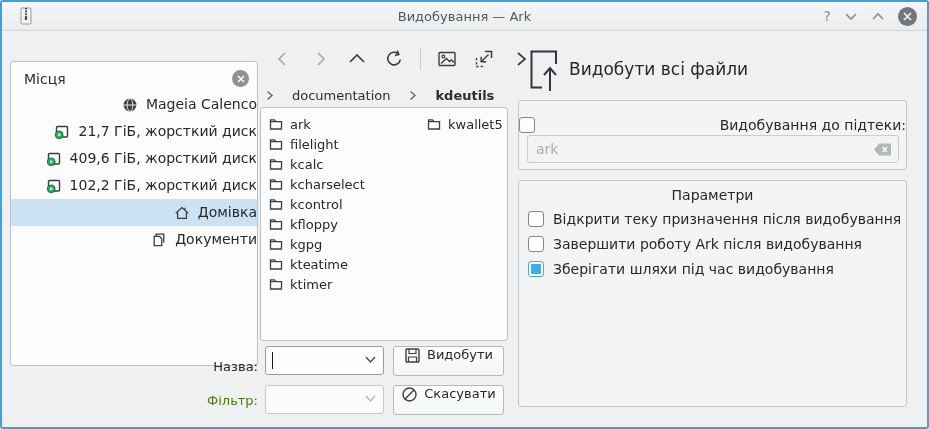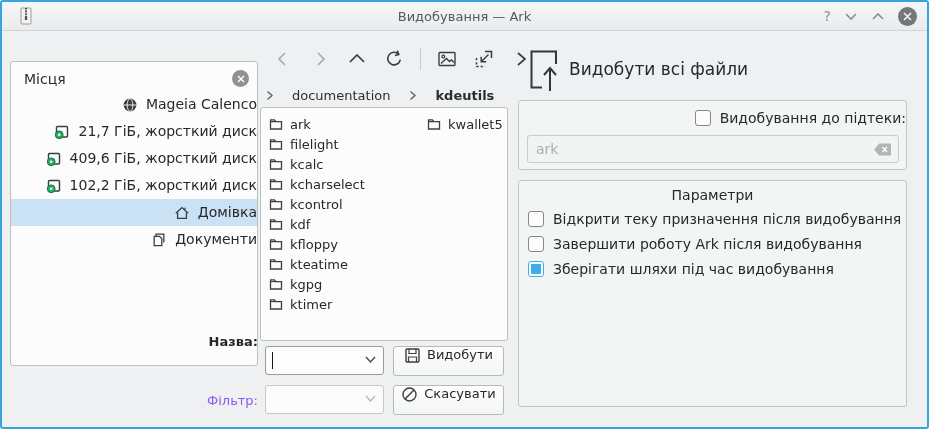--- a/index.html
+++ b/index.html
@@ -41,38 +41,38 @@
   .breadcrumb .seg{color:#2b2e31;}
   .breadcrumb .seg.current{font-weight:bold;}
   
   .files{left:258px;top:105px;width:248px;height:234px;}
   .file-col{position:absolute;top:6px;}
   .file-col.c1{left:8px;}
   .file-col.c2{left:118px;padding-left:48px;}
   .file-item{display:flex;align-items:center;gap:7px;height:20px;font-size:13px;white-space:nowrap;}
   
   .form-label{position:absolute;width:96px;text-align:right;font-size:13px;}
-  .form-label.disabled{color:#8b5cf6;}
+  .form-label.disabled{color:#4d7c0f;}
   .combo{position:absolute;width:119px;height:29px;background:#fdfdfd;border:1px solid #989da0;
     border-radius:3px;box-sizing:border-box;}
   .combo.disabled{border-color:#c6cacc;background:#fbfbfb;}
   .combo .chev{position:absolute;right:6px;top:8px;}
   .combo .caret{position:absolute;left:6px;top:5px;width:1px;height:17px;background:#17191b;}
   .btn{position:absolute;width:111px;height:30px;background:linear-gradient(#fdfdfd,#f4f5f5);
     border:1px solid #b4b9bb;border-radius:3px;display:flex;align-items:flex-start;justify-content:center;
     gap:6px;font-size:13px;color:#26292c;font-family:inherit;box-sizing:border-box;padding:0;}
   
   .heading{position:absolute;left:567px;top:57px;font-size:17px;color:#26292c;}
   .groupbox{position:absolute;left:516px;width:389px;background:#f3f4f4;
     border:1px solid #c2c6c8;border-radius:3px;box-sizing:border-box;}
   .gb1{top:98px;height:70px;}
   .gb2{top:178px;height:227px;}
   .gb-title{text-align:center;font-size:14px;padding-top:6px;color:#26292c;}
   .chk-row{display:flex;align-items:center;gap:9px;font-size:14px;white-space:nowrap;}
-  .chk-row.centered{justify-content:flex-end;margin-top:9px;}
+  .chk-row.centered{justify-content:space-between;margin-top:16px;}
   .gb2 .chk-row{position:absolute;left:9px;}
   .checkbox{width:16px;height:16px;box-sizing:border-box;border:1px solid #83888b;
     border-radius:3px;background:#fdfdfd;flex:0 0 auto;position:relative;}
   .checkbox.checked{border-color:#3daee9;}
   .checkbox.checked::after{content:"";position:absolute;left:2px;top:2px;width:10px;height:10px;
     background:#3daee9;border-radius:1px;}
   .subfolder-input{position:absolute;left:8px;top:34px;width:372px;height:28px;box-sizing:border-box;
     border:1px solid #c9cdcf;border-radius:3px;background:#f2f3f3;color:#abafb1;
     font-size:14px;font-family:inherit;padding:0 30px 0 8px;}
   .clear-icon{position:absolute;left:354px;top:41px;}
@@ -259,63 +259,56 @@
             <path d="M1.5,12 V2.8 H5.4 L6.9,4.6 H12.5 V12 Z" fill="none" stroke="#3c3f42" stroke-width="1.3"></path>
             <path d="M1.5,4.6 H6.9" stroke="#3c3f42" stroke-width="1.1"></path>
           </svg>
         <span>kcontrol</span>
       </div>
       <div class="file-item">
         <svg width="14" height="14" viewBox="0 0 14 14">
             <path d="M1.5,12 V2.8 H5.4 L6.9,4.6 H12.5 V12 Z" fill="none" stroke="#3c3f42" stroke-width="1.3"></path>
             <path d="M1.5,4.6 H6.9" stroke="#3c3f42" stroke-width="1.1"></path>
           </svg>
-        <span>kdf</span>
-      </div>
-      <div class="file-item">
-        <svg width="14" height="14" viewBox="0 0 14 14">
-            <path d="M1.5,12 V2.8 H5.4 L6.9,4.6 H12.5 V12 Z" fill="none" stroke="#3c3f42" stroke-width="1.3"></path>
-            <path d="M1.5,4.6 H6.9" stroke="#3c3f42" stroke-width="1.1"></path>
-          </svg>
         <span>kfloppy</span>
       </div>
       <div class="file-item">
         <svg width="14" height="14" viewBox="0 0 14 14">
             <path d="M1.5,12 V2.8 H5.4 L6.9,4.6 H12.5 V12 Z" fill="none" stroke="#3c3f42" stroke-width="1.3"></path>
             <path d="M1.5,4.6 H6.9" stroke="#3c3f42" stroke-width="1.1"></path>
           </svg>
+        <span>kgpg</span>
+      </div>
+      <div class="file-item">
+        <svg width="14" height="14" viewBox="0 0 14 14">
+            <path d="M1.5,12 V2.8 H5.4 L6.9,4.6 H12.5 V12 Z" fill="none" stroke="#3c3f42" stroke-width="1.3"></path>
+            <path d="M1.5,4.6 H6.9" stroke="#3c3f42" stroke-width="1.1"></path>
+          </svg>
         <span>kteatime</span>
       </div>
       <div class="file-item">
         <svg width="14" height="14" viewBox="0 0 14 14">
             <path d="M1.5,12 V2.8 H5.4 L6.9,4.6 H12.5 V12 Z" fill="none" stroke="#3c3f42" stroke-width="1.3"></path>
             <path d="M1.5,4.6 H6.9" stroke="#3c3f42" stroke-width="1.1"></path>
           </svg>
-        <span>kgpg</span>
-      </div>
-      <div class="file-item">
-        <svg width="14" height="14" viewBox="0 0 14 14">
-            <path d="M1.5,12 V2.8 H5.4 L6.9,4.6 H12.5 V12 Z" fill="none" stroke="#3c3f42" stroke-width="1.3"></path>
-            <path d="M1.5,4.6 H6.9" stroke="#3c3f42" stroke-width="1.1"></path>
-          </svg>
         <span>ktimer</span>
       </div>
     </div>
     <div class="file-col c2">
       <div class="file-item">
         <svg width="14" height="14" viewBox="0 0 14 14">
             <path d="M1.5,12 V2.8 H5.4 L6.9,4.6 H12.5 V12 Z" fill="none" stroke="#3c3f42" stroke-width="1.3"></path>
             <path d="M1.5,4.6 H6.9" stroke="#3c3f42" stroke-width="1.1"></path>
           </svg>
         <span>kwallet5</span>
       </div>
     </div>
   </div>
 
-  <div class="form-label" style="left:160px;top:332px;font-weight:bold;">Назва:</div>
+  <div class="form-label" style="left:160px;top:357px;">Назва:</div>
   <div class="combo" style="left:263px;top:344px;">
     <span class="caret"></span>
     <svg class="chev" width="13" height="9" viewBox="0 0 13 9">
         <polyline points="2,2 6.5,7 11,2" fill="none" stroke="#4a4e52" stroke-width="1.5"></polyline>
       </svg>
   </div>
   <button class="btn" style="left:391px;top:344px;">
     <svg width="17" height="17" viewBox="0 0 17 17">
       <rect x="2" y="2" width="13" height="13" rx="1" fill="none" stroke="#3b3e41" stroke-width="1.4"></rect>
       <path d="M5,2 V6.5 H12 V2" fill="none" stroke="#3b3e41" stroke-width="1.2"></path>

